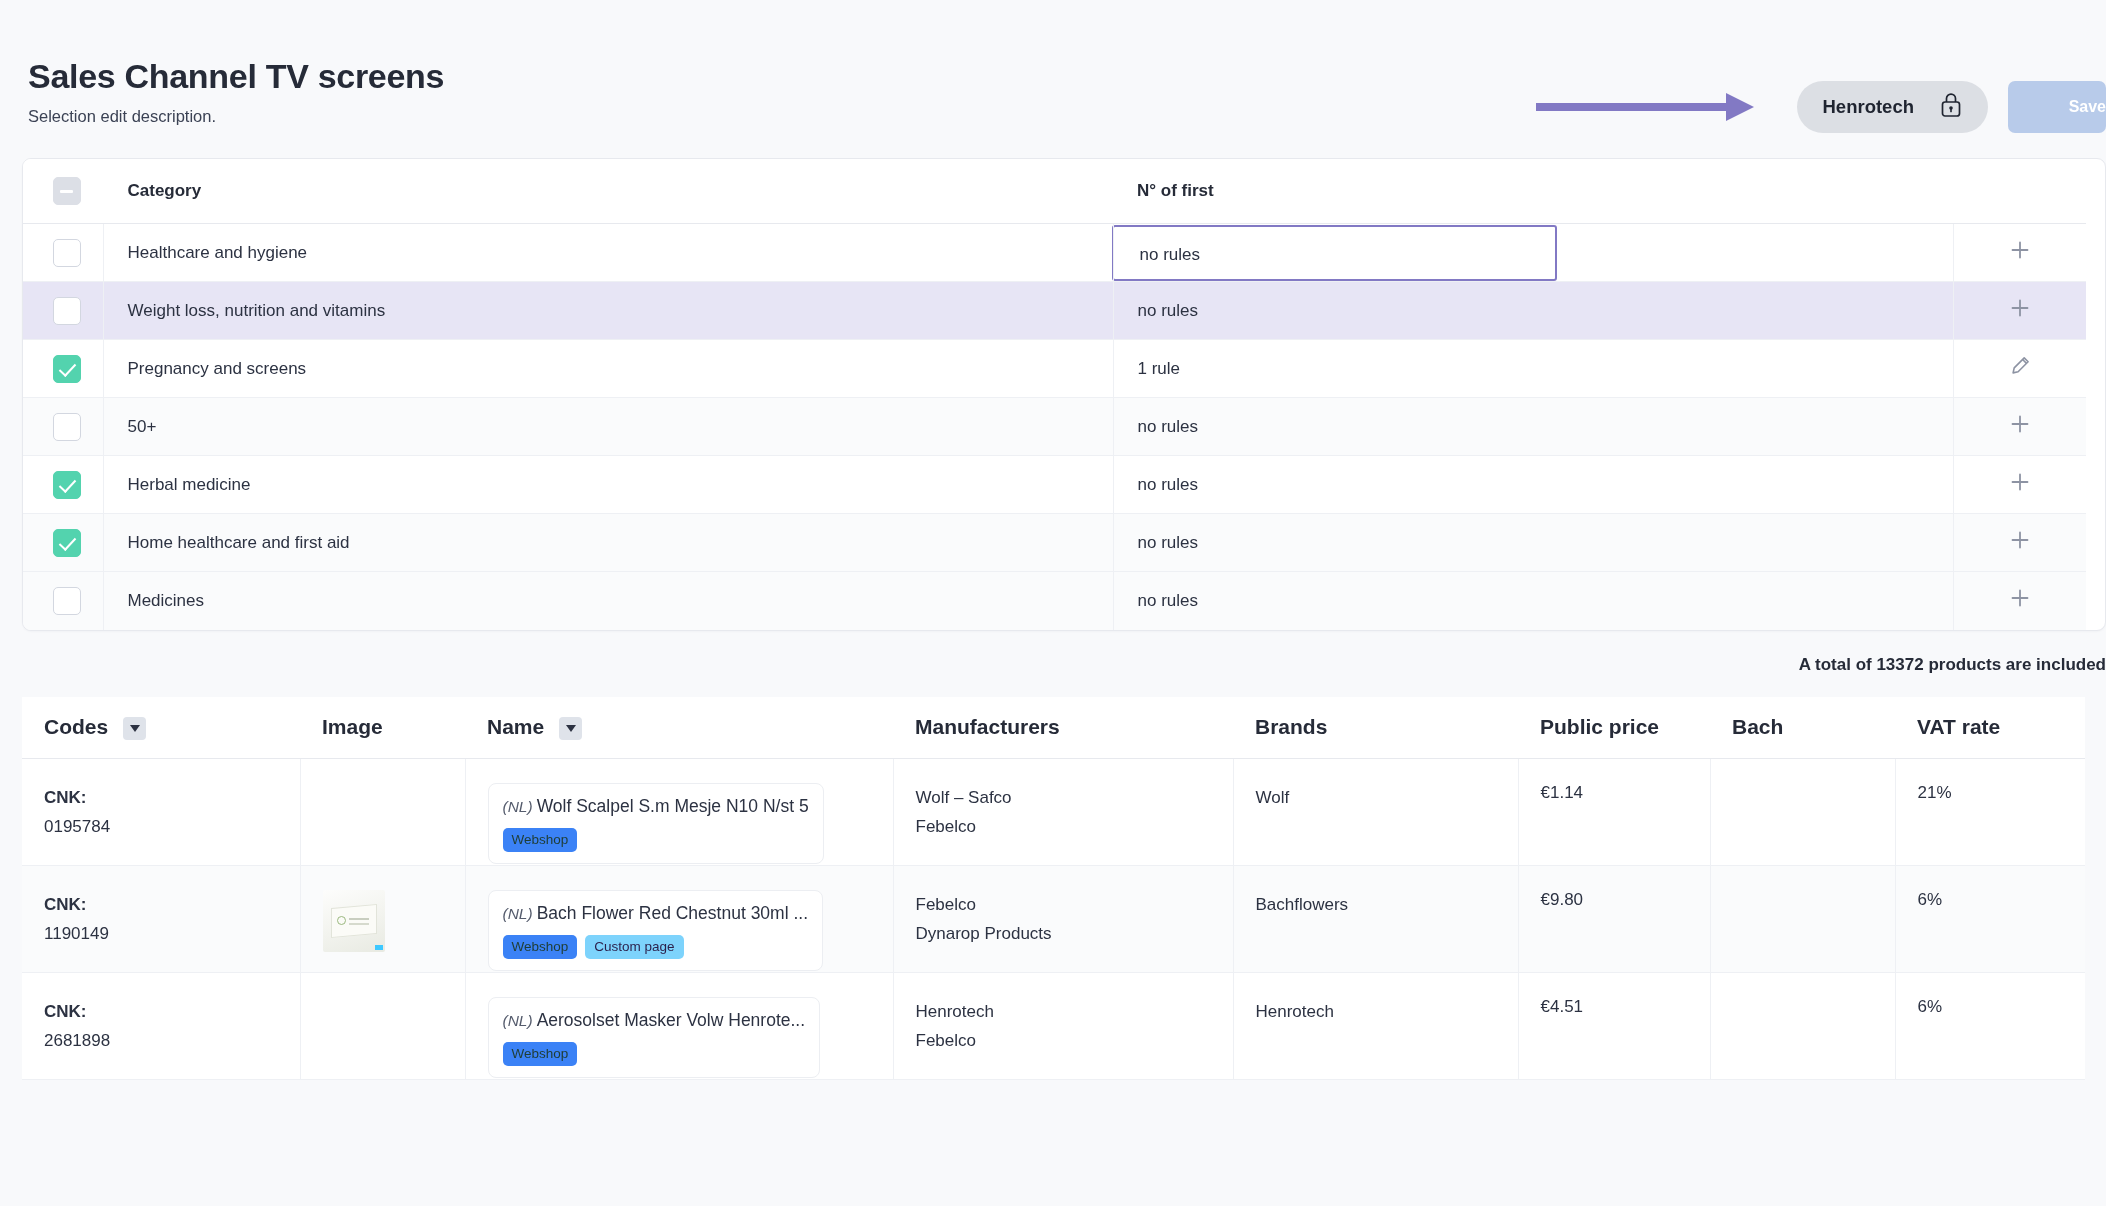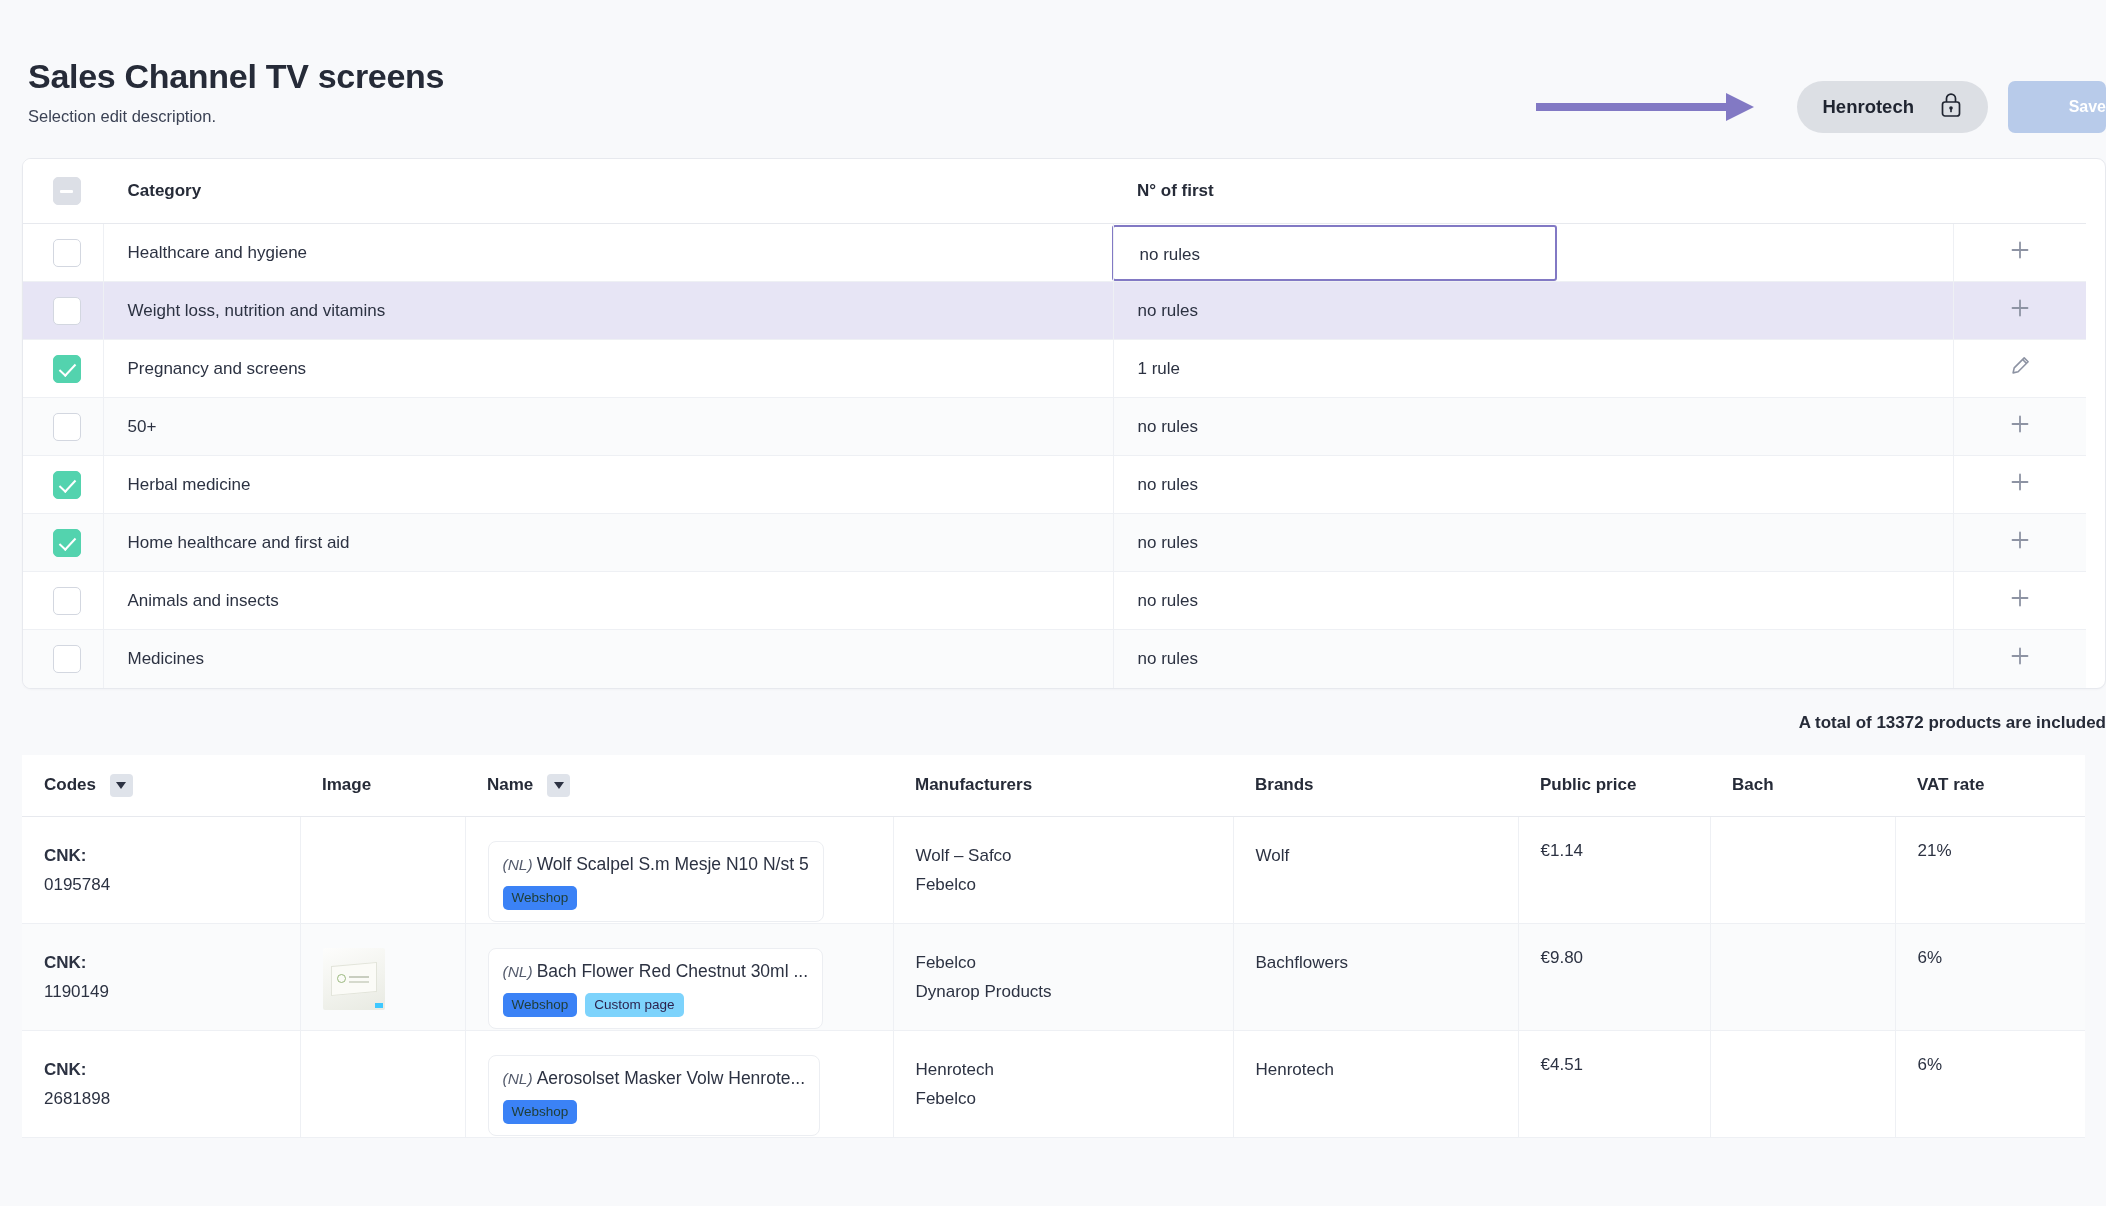--- a/index.html
+++ b/index.html
@@ -203,21 +203,21 @@
     color: #262b38;
     padding: 24px 0 22px 0;
     margin-right: 0;
   }
 
   
   .prod-wrap { margin-left: 22px; }
   .prod-table { width: 2063px; border-collapse: collapse; table-layout: fixed; }
   .prod-table th {
     text-align: left;
-    font-size: 17px;
+    font-size: 21px;
     font-weight: 700;
     color: #262b38;
     background: #ffffff;
     border-bottom: 1px solid #e7e9ee;
     height: 62px;
     vertical-align: middle;
     padding: 0 0 0 22px;
   }
   .prod-table td {
     font-size: 17px;
@@ -410,29 +410,20 @@
           <td class="col-name">Herbal medicine</td>
           <td class="col-rules">no rules</td>
           <td class="col-mid"></td>
           <td class="col-act"><span class="act-icon"><svg width="22" height="22" viewBox="0 0 22 22">
                 <path d="M11 3.5v15M3.5 11h15" stroke="#8d93a3" stroke-width="1.8" stroke-linecap="round"></path>
               </svg></span></td>
         </tr>
         <tr class="stripe">
           <td class="col-check"><span class="cb checked"></span></td>
           <td class="col-name">Home healthcare and first aid</td>
-          <td class="col-rules">no rules</td>
-          <td class="col-mid"></td>
-          <td class="col-act"><span class="act-icon"><svg width="22" height="22" viewBox="0 0 22 22">
-                <path d="M11 3.5v15M3.5 11h15" stroke="#8d93a3" stroke-width="1.8" stroke-linecap="round"></path>
-              </svg></span></td>
-        </tr>
-        <tr class="plain">
-          <td class="col-check"><span class="cb "></span></td>
-          <td class="col-name">Animals and insects</td>
           <td class="col-rules">no rules</td>
           <td class="col-mid"></td>
           <td class="col-act"><span class="act-icon"><svg width="22" height="22" viewBox="0 0 22 22">
                 <path d="M11 3.5v15M3.5 11h15" stroke="#8d93a3" stroke-width="1.8" stroke-linecap="round"></path>
               </svg></span></td>
         </tr>
         <tr class="stripe">
           <td class="col-check"><span class="cb "></span></td>
           <td class="col-name">Medicines</td>
           <td class="col-rules">no rules</td>

